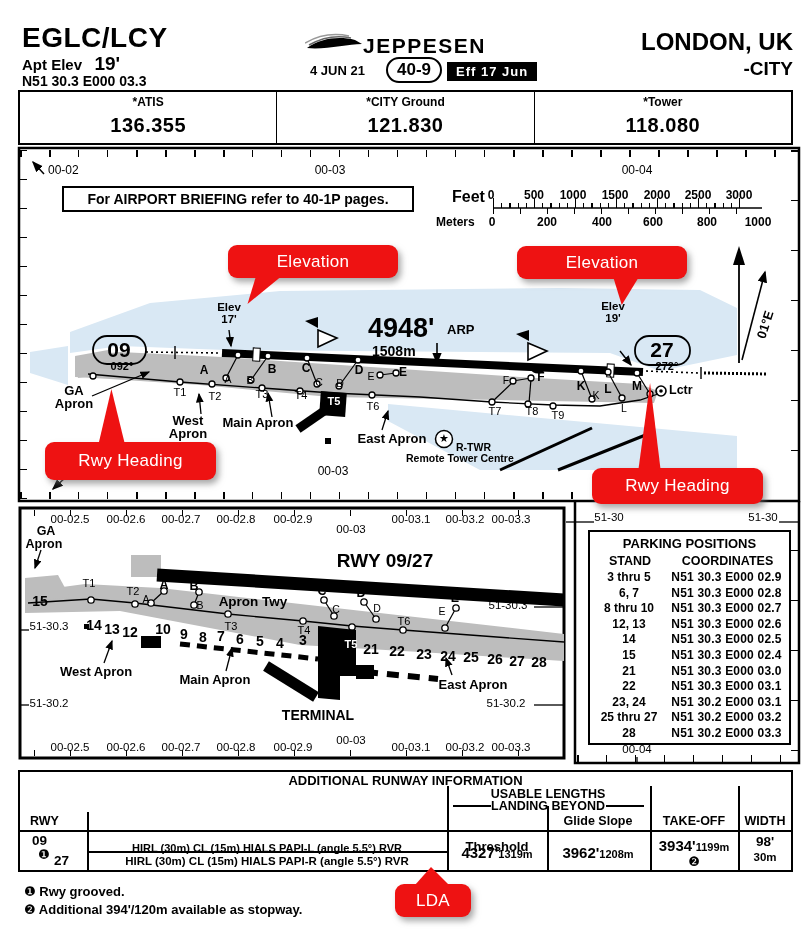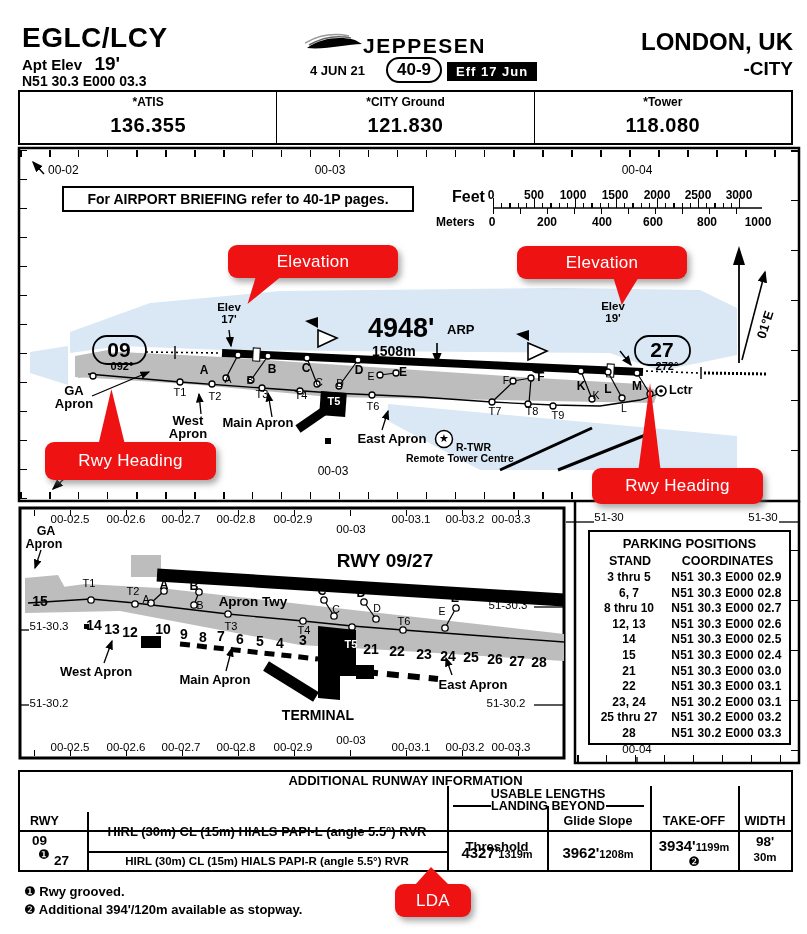--- a/index.html
+++ b/index.html
@@ -479,21 +479,21 @@
     <div class="t" style="left:10px;top:42px;font-size:12.5px;">RWY</div>
     <div class="t cc" style="left:477px;top:42px;font-size:13px;margin-top:25px;">Threshold</div>
     <div class="t cc" style="left:578px;top:42px;font-size:12.5px;">Glide Slope</div>
     <div class="t cc" style="left:674px;top:42px;font-size:12.5px;">TAKE-OFF</div>
     <div class="t cc" style="left:745px;top:42px;font-size:12.5px;">WIDTH</div>
 
     <div class="t" style="left:12px;top:61px;font-size:13.5px;">09</div>
     <div class="t sym" style="left:18px;top:75px;font-size:13px;">❶</div>
     <div class="t" style="left:34px;top:81px;font-size:13.5px;">27</div>
 
-    <div class="t cc" style="left:247px;top:52px;font-size:13px;">HIRL (30m)  CL (15m)  HIALS  PAPI-L (angle 5.5°)   RVR</div>
+    <div class="t cc" style="left:247px;top:70px;font-size:11px;">HIRL (30m)  CL (15m)  HIALS  PAPI-L (angle 5.5°)   RVR</div>
     <div class="t cc" style="left:247px;top:83px;font-size:11.5px;">HIRL (30m)  CL (15m)  HIALS  PAPI-R (angle 5.5°)   RVR</div>
 
     <div class="t cc" style="left:477px;top:72px;">
       <span style="font-size:15px;">4327'</span><span style="font-size:11px;">1319m</span>
     </div>
     <div class="t cc" style="left:578px;top:72px;">
       <span style="font-size:15px;">3962'</span><span style="font-size:11px;">1208m</span>
     </div>
     <div class="t cc" style="left:674px;top:65px;">
       <span style="font-size:15px;">3934'</span><span style="font-size:11px;">1199m</span>

